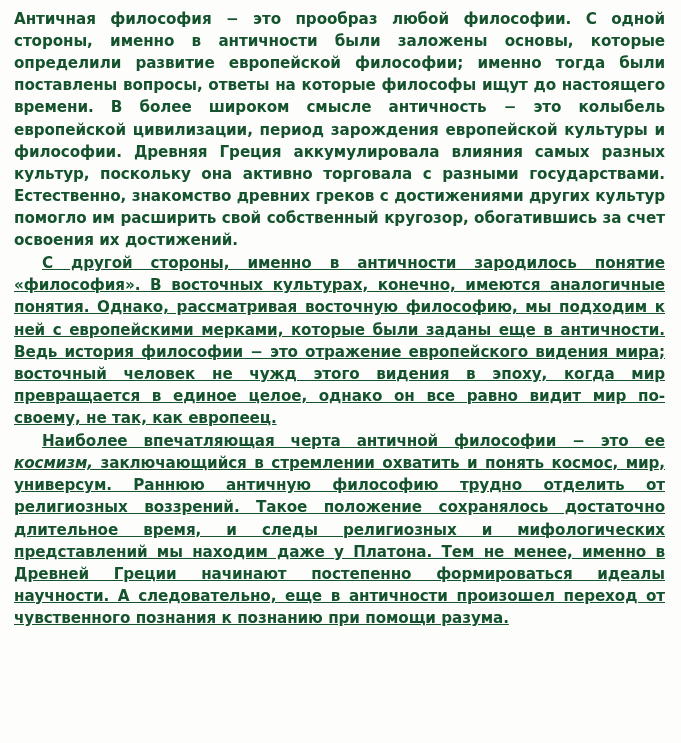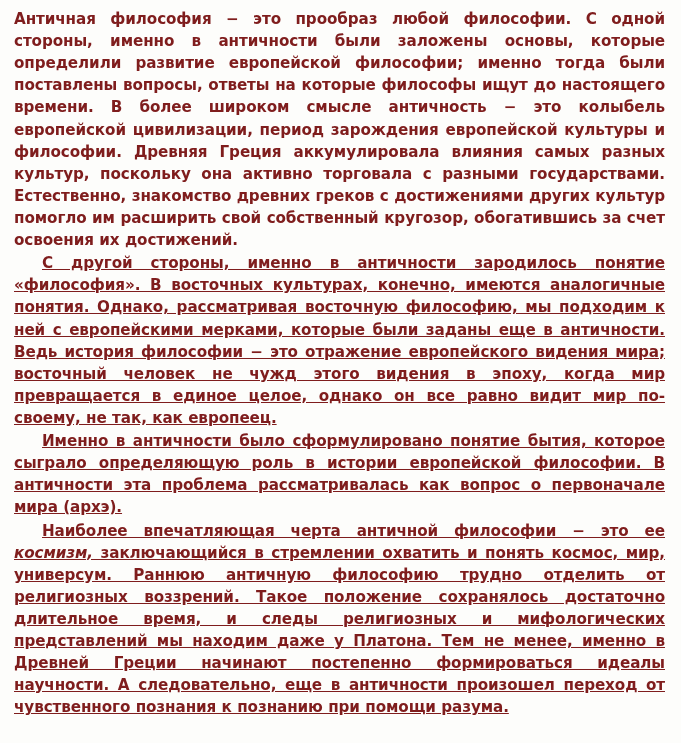--- a/index.html
+++ b/index.html
@@ -18,21 +18,21 @@
     height: 743px;
     box-sizing: border-box;
     padding: 8px 16px 0 14px;
     background: #fdfdfb;
     position: relative;
   }
   .para {
     margin: 0 0 0 0;
     font-size: 15.2px;
     line-height: 1.455;
-    color: #7f1d1d;
+    color: #14532d;
     text-align: justify;
     text-justify: inter-word;
     font-weight: 600;
     letter-spacing: -0.1px;
     word-spacing: 0.2px;
   }
   .para + .para {
     margin-top: 1px;
     text-decoration: underline;
   }
@@ -52,17 +52,16 @@
 </style>
 </head>
 <body>
 
 <div class="page">
 
   <p class="para"><span class="lead">Античная философия − это прообраз любой философии.</span><span> С одной стороны, именно в античности были заложены основы, которые определили развитие европейской философии; именно тогда были поставлены вопросы, ответы на которые философы ищут до настоящего времени. В более широком смысле античность − это колыбель европейской цивилизации, период зарождения европейской культуры и философии. Древняя Греция аккумулировала влияния самых разных культур, поскольку она активно торговала с разными государствами. Естественно, знакомство древних греков с достижениями других культур помогло им расширить свой собственный кругозор, обогатившись за счет освоения их достижений.</span></p>
 
   <p class="para indent"><span>С другой стороны, именно в античности зародилось понятие «философия». В восточных культурах, конечно, имеются аналогичные понятия. Однако, рассматривая восточную философию, мы подходим к ней с европейскими мерками, которые были заданы еще в античности. Ведь история философии − это отражение европейского видения мира; восточный человек не чужд этого видения в эпоху, когда мир превращается в единое целое, однако он все равно видит мир по-своему, не так, как европеец.</span></p>
 
-  <p class="para indent"><span>Именно в античности было сформулировано понятие бытия, которое сыграло определяющую роль в истории европейской философии. В античности эта проблема рассматривалась как вопрос о первоначале мира (архэ).</span></p>
 
   <p class="para indent"><span>Наиболее впечатляющая черта античной философии − это ее </span><span class="ital">космизм,</span><span> заключающийся в стремлении охватить и понять космос, мир, универсум. Раннюю античную философию трудно отделить от религиозных воззрений. Такое положение сохранялось достаточно длительное время, и следы религиозных и мифологических представлений мы находим даже у Платона. Тем не менее, именно в Древней Греции начинают постепенно формироваться идеалы научности. А следовательно, еще в античности произошел переход от чувственного познания к познанию при помощи разума.</span></p>
 
 </div>
 
 </body></html>

